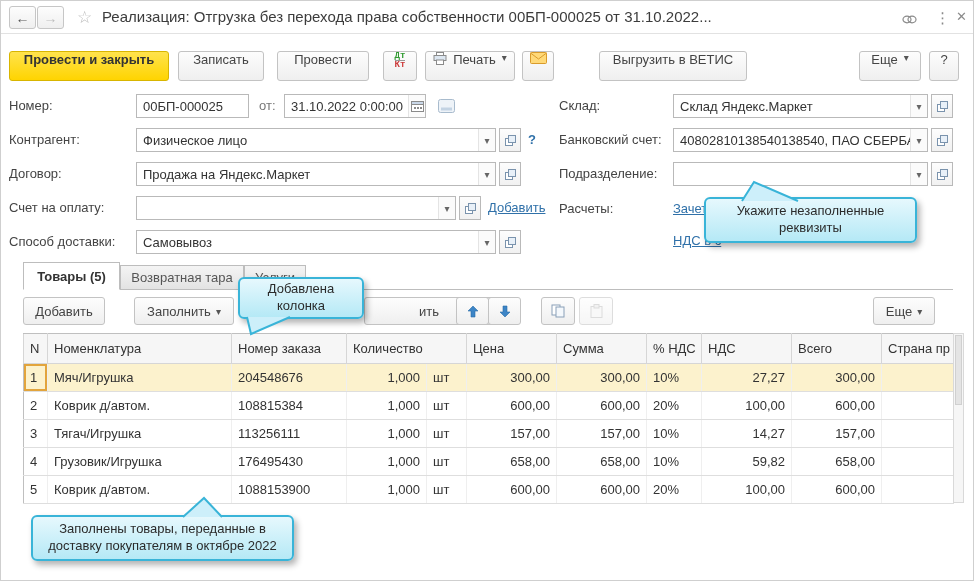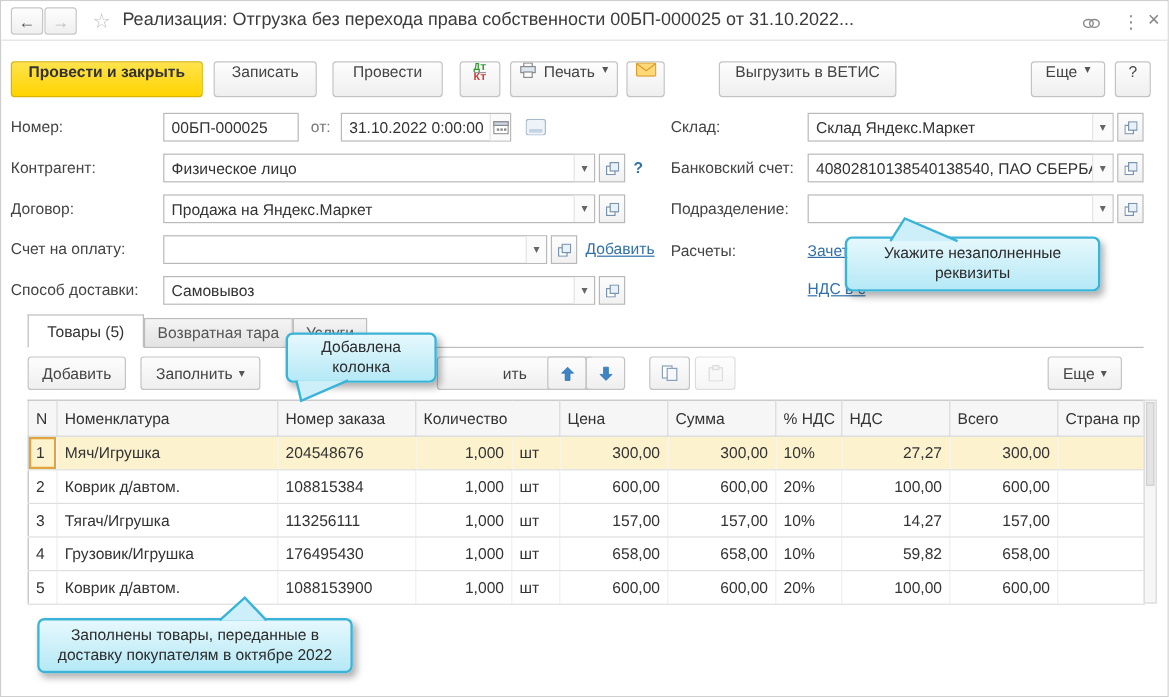--- a/index.html
+++ b/index.html
@@ -36,21 +36,21 @@
     color:#666; font-size:10px; border-left:1px solid #e4e4e4; background:#fbfbfb; }
   .sqbtn{ position:absolute; width:22px; height:24px; border:1px solid #b9b9b9;
     background:linear-gradient(#fdfdfd,#f1f1f1); display:flex; align-items:center; justify-content:center; }
   a.lnk{ position:absolute; color:#3071a9; text-decoration:underline; white-space:nowrap; cursor:pointer; }
   .help{ position:absolute; color:#3071a9; font-weight:bold; }
 
   
   .tab{ position:absolute; display:flex; align-items:center; justify-content:center;
     border:1px solid #bdbdbd; }
   .tab.active{ top:261px; height:28px; background:#fff; border-bottom:1px solid #fff;
-    font-weight:normal; color:#333; z-index:3; }
+    font-weight:bold; color:#333; z-index:3; }
   .tab.off{ top:264px; height:25px; background:linear-gradient(#f4f4f4,#e3e3e3); color:#555; z-index:2; }
   .tabline{ position:absolute; left:22px; top:288px; width:930px; height:1px; background:#bdbdbd; z-index:1; }
 
   
   .tbtn{ position:absolute; top:296px; height:28px; border:1px solid #c3c3c3; border-radius:3px;
     background:linear-gradient(#fdfdfd,#efefef); display:flex; align-items:center;
     justify-content:center; gap:5px; padding:0 10px; white-space:nowrap; }
 
   
   table.grid{ position:absolute; left:22px; top:332px; width:930px; border-collapse:collapse;
@@ -267,21 +267,21 @@
   <div class="tab off" style="left:119px; width:124px;text-align:center;">
     <span>Возвратная тара</span>
   </div>
   <div class="tab off" style="left:243px; width:62px;">
     <span>Услуги</span>
   </div>
 
   <div class="tbtn" style="left:22px; width:82px;">
     <span>Добавить</span>
   </div>
-  <div class="tbtn" style="left:116px; width:100px;">
+  <div class="tbtn" style="left:133px; width:100px;">
     <span>Заполнить</span>
     <span class="caret">▾</span>
   </div>
   <div class="tbtn" style="left:363px; width:130px;">
     <span>ить</span>
   </div>
   <div class="tbtn" style="left:455px; width:33px; padding:0;">
     <svg width="12" height="13" viewBox="0 0 12 13">
         <path d="M6 1 L11 6 H8 V12 H4 V6 H1 Z" fill="#3d85c6" stroke="#2a6da8" stroke-width="0.6"></path>
       </svg>

